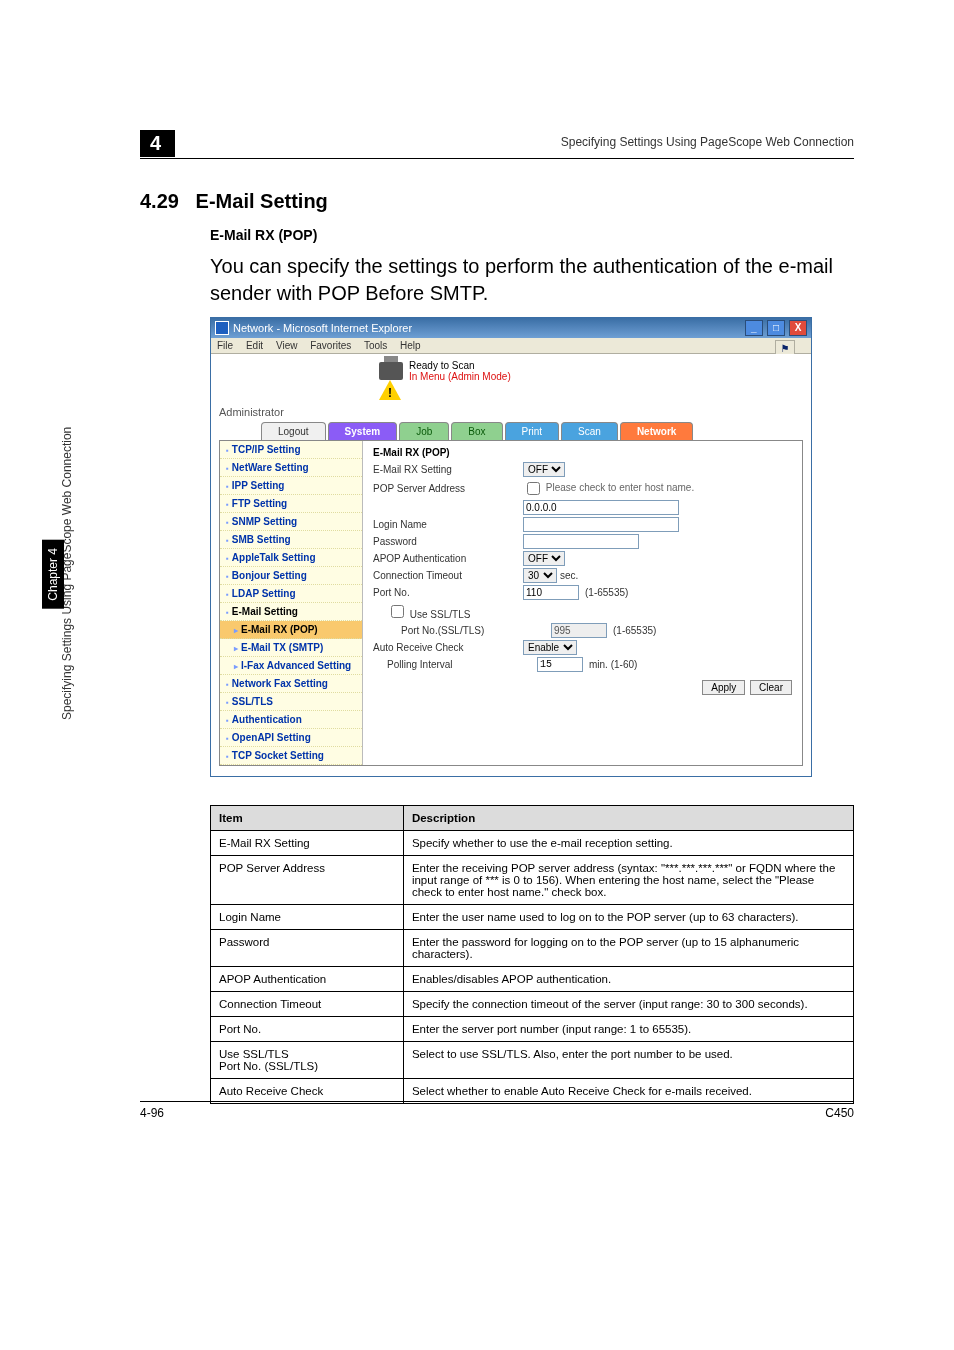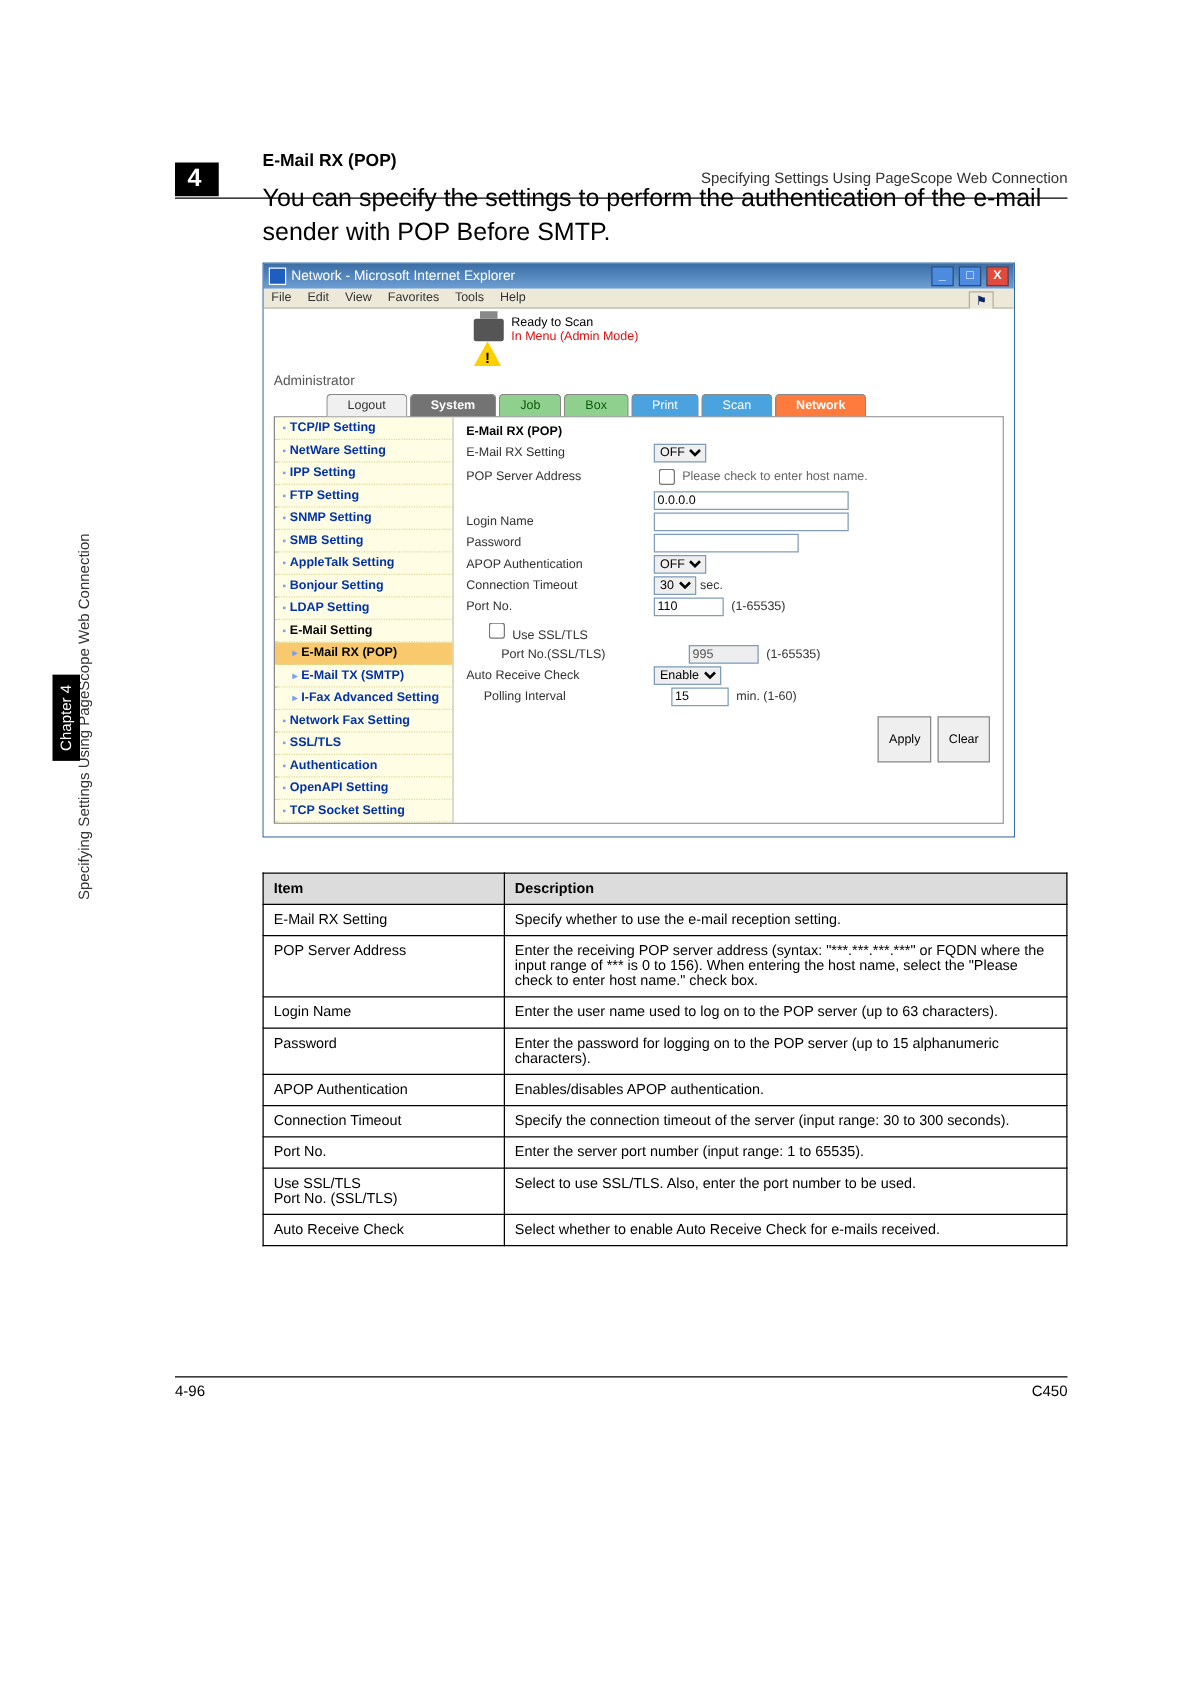--- a/index.html
+++ b/index.html
@@ -100,21 +100,21 @@
   .status-lines .line1{color:#000;}
   .admin-label{font-size:11px;color:#555;margin:2px 0 4px 0;}
 
   .tabbar{display:flex;gap:2px;margin-bottom:0;padding-left:42px;}
   .tab{
     padding:3px 16px;border:1px solid #888;border-bottom:none;
     border-top-left-radius:4px;border-top-right-radius:4px;
     font-size:10px;
   }
   .tab.logout{background:#f0f0f0;color:#333;}
-  .tab.system{background:#737373;color:#fff;font-weight:bold;}
+  .tab.system{background:#8b5cf6;color:#fff;font-weight:bold;}
   .tab.job{background:#8fd08f;color:#0a5a0a;}
   .tab.box{background:#8fd08f;color:#0a5a0a;}
   .tab.print{background:#4aa3df;color:#fff;}
   .tab.scan{background:#4aa3df;color:#fff;}
   .tab.network{background:#ff7a3d;color:#fff;font-weight:bold;}
 
   .panel-wrap{display:flex;border:1px solid #888;}
   .sidebar{
     width:142px;background:#fffde3;border-right:1px solid #bbb;padding:0;
   }
@@ -132,21 +132,21 @@
 
   .form-area{flex:1;background:#fff;padding:6px 10px 10px 10px;font-size:10px;color:#333;}
   .form-title{font-weight:bold;margin-bottom:4px;color:#000;}
   .form-row{display:flex;align-items:center;margin:2px 0;}
   .form-row .flabel{width:150px;}
   .form-row input[type=text]{border:1px solid #7f9db9;font-size:10px;padding:1px 2px;}
   .form-row select{border:1px solid #7f9db9;font-size:10px;}
   .hostnote{font-size:10px;color:#666;}
   .hostnote input{vertical-align:middle;}
   .btns{text-align:right;margin-top:8px;}
-  .btns button{font-size:10px;padding:12px 8px;border:1px solid #888;background:#efefef;margin-left:2px;}
+  .btns button{font-size:10px;padding:1px 8px;border:1px solid #888;background:#efefef;margin-left:2px;}
 
   
   table.desc{
     border-collapse:collapse;width:100%;margin-top:28px;font-size:11.5px;
     border:1.5px solid #000;
   }
   table.desc th, table.desc td{
     border:0.5px solid #000;padding:6px 8px;vertical-align:top;text-align:left;
   }
   table.desc thead th{background:#dcdcdc;font-weight:bold;}
@@ -173,20 +173,24 @@
   }
 </style>
 </head>
 <body>
 
 <div class="page">
   <div class="chapter-mark">4</div>
   <div class="running-head">Specifying Settings Using PageScope Web Connection</div>
   <div class="running-rule"></div>
 
+  <h2 class="section-title">
+    <span>4.29</span>&nbsp;&nbsp;
+    <span>E-Mail Setting</span>
+  </h2>
 
   <div class="indent-block">
     <h3 class="subheading">E-Mail RX (POP)</h3>
     <p class="intro">You can specify the settings to perform the authentication of the e-mail sender with POP Before SMTP.</p>
 
     <div class="ie-window">
       <div class="ie-titlebar">
         <span class="ie-title">
           <span class="ie-eicon"></span>
           <span>Network - Microsoft Internet Explorer</span>
@@ -294,21 +298,21 @@
               <span class="flabel" style="padding-left:28px;">Port No.(SSL/TLS)</span>
               <input type="text" style="width: 50px; background: rgb(238, 238, 238);" disabled="" value="995">
               <span style="margin-left:6px">(1-65535)</span>
             </div>
             <div class="form-row">
               <span class="flabel">Auto Receive Check</span>
               <select><option>Enable</option></select>
             </div>
             <div class="form-row">
               <span class="flabel" style="padding-left:14px;">Polling Interval</span>
-              <input type="text" style="width: 40px;" value="15">
+              <input type="text" style="width: 40px; font-family: Liberation Mono, monospace;" value="15">
               <span style="margin-left:6px">min. (1-60)</span>
             </div>
 
             <div class="btns">
               <button>Apply</button>
               <button>Clear</button>
             </div>
           </div>
         </div>
       </div>

